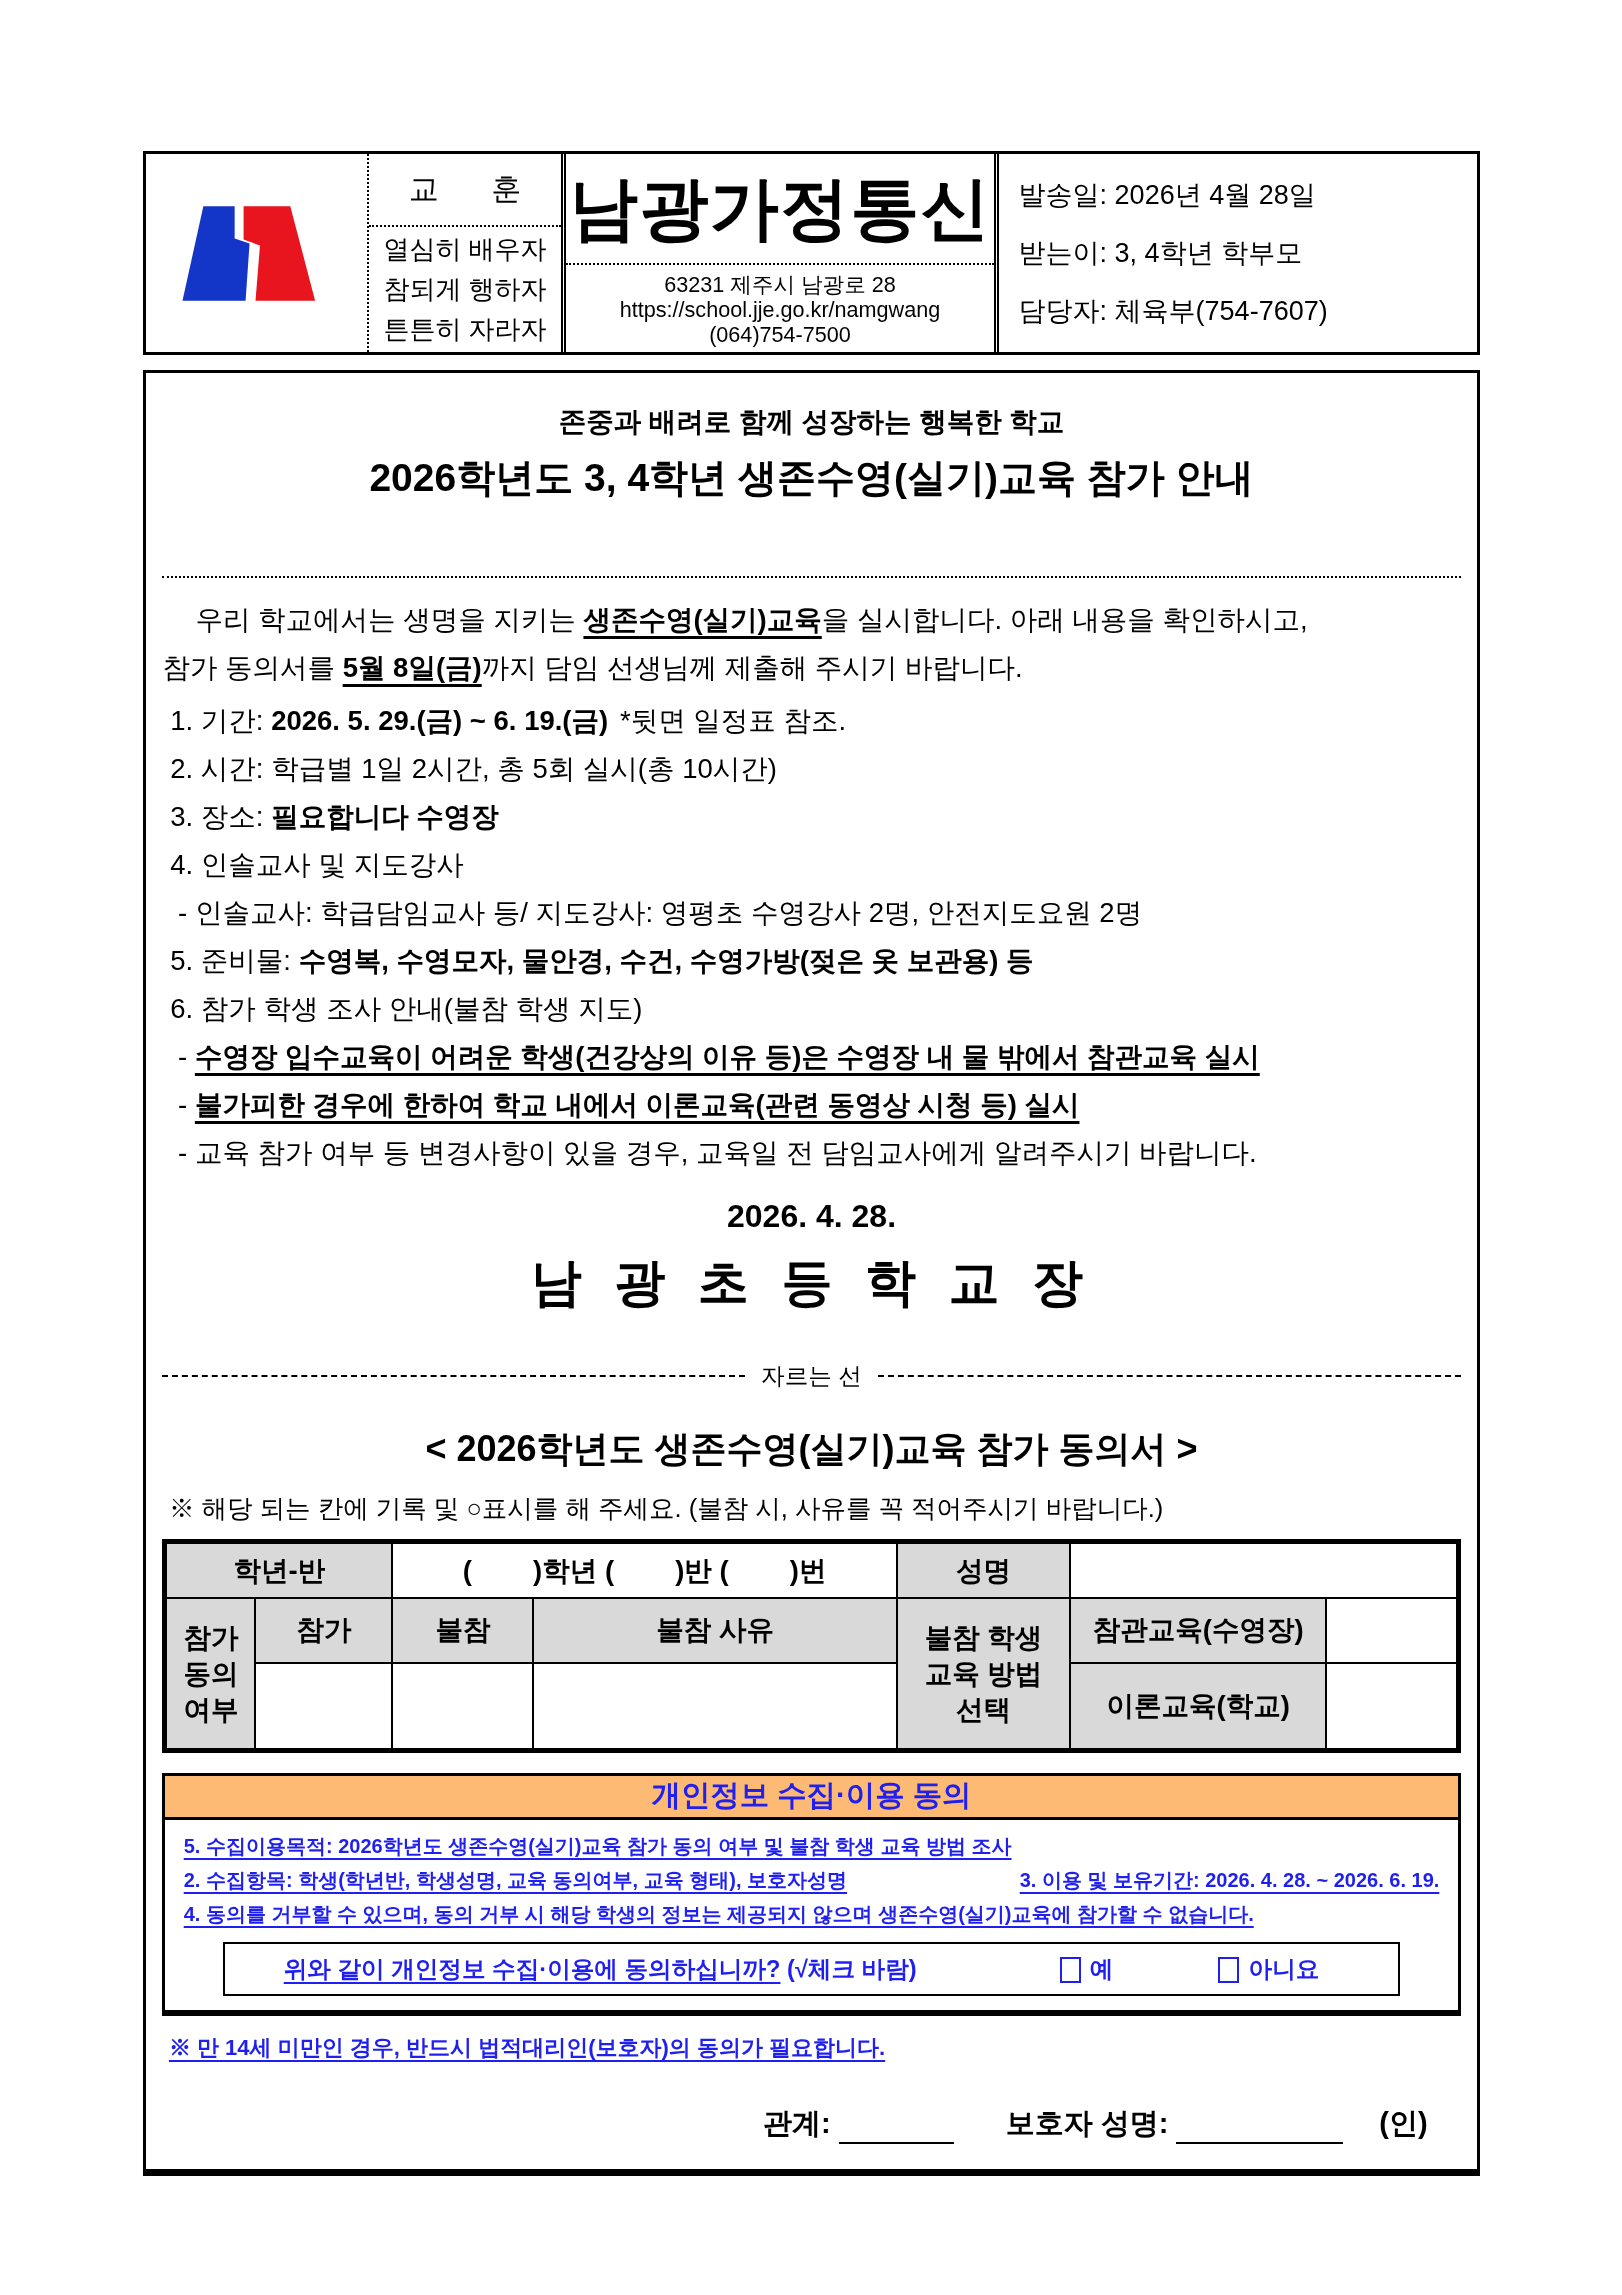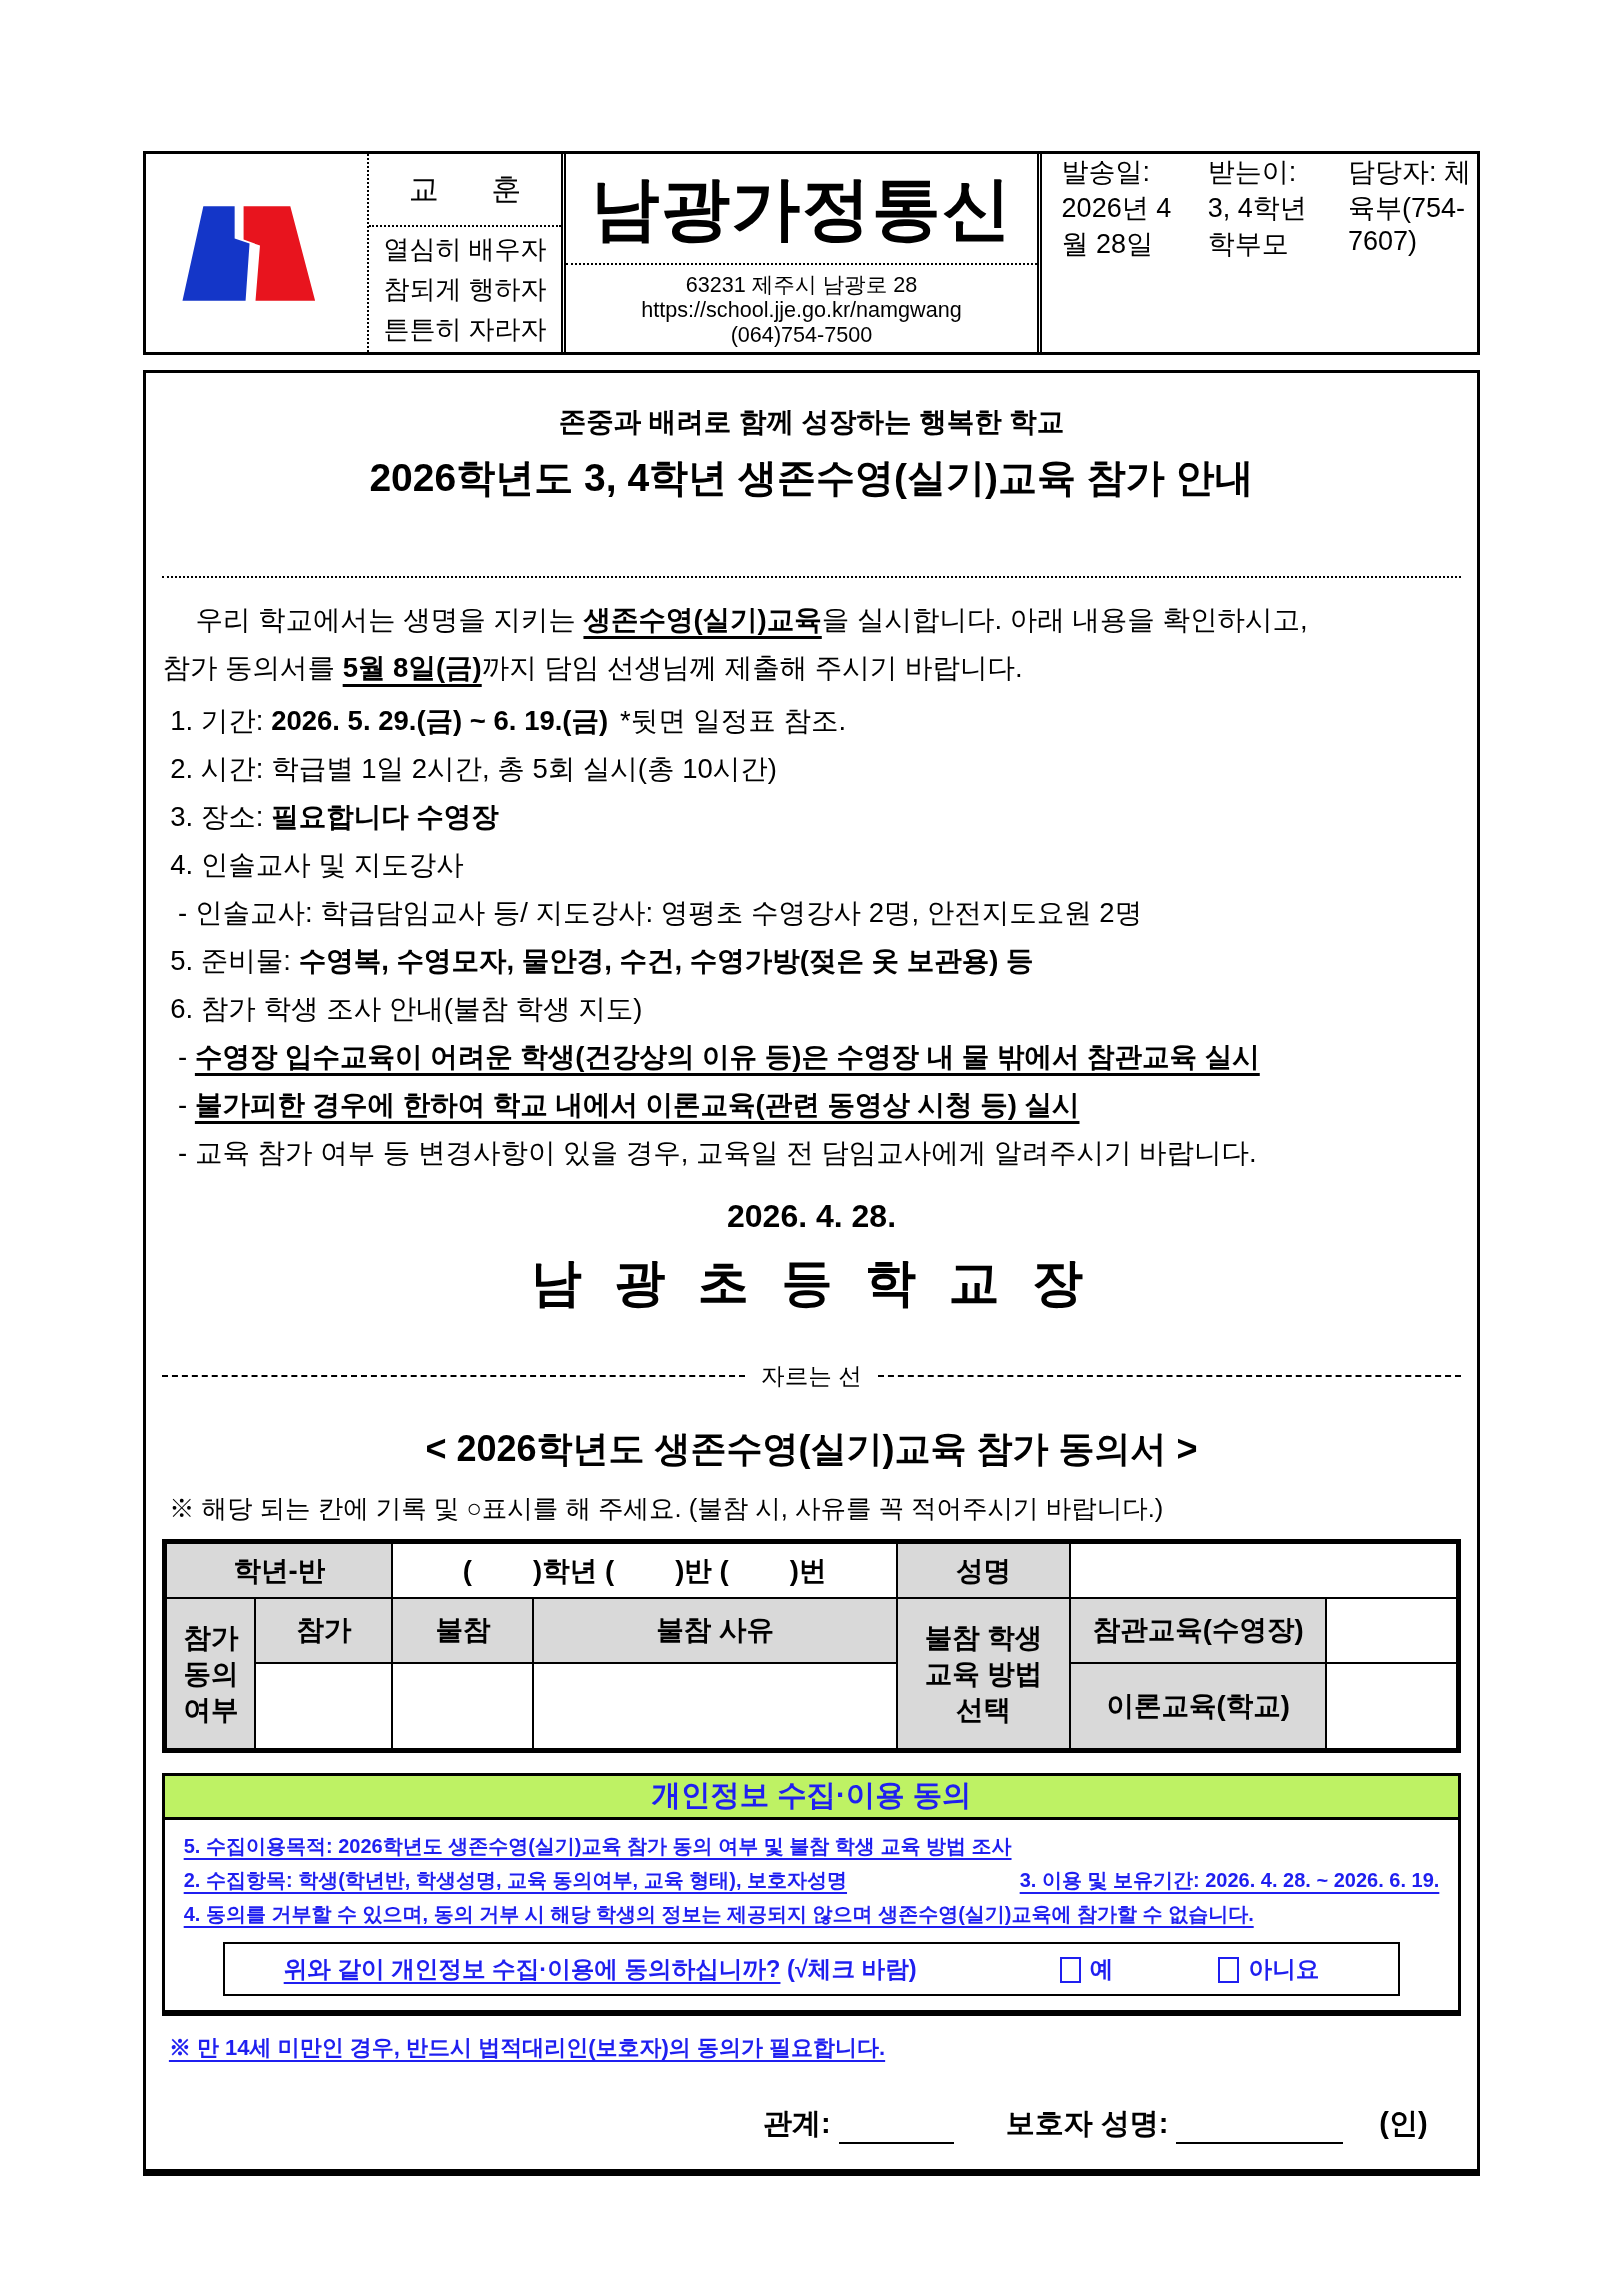--- a/index.html
+++ b/index.html
@@ -23,22 +23,22 @@
   }
   .m-motto-lines { flex:1; display:flex; flex-direction:column; justify-content:space-evenly; align-items:center; font-size:26px;text-align:center; }
   .m-title-cell { flex:1; border-left:5.9px double #000; box-sizing:border-box; display:flex; flex-direction:column; }
   .m-news-title {
     flex:1; display:flex; align-items:center; justify-content:center;
     font-size:69px; font-weight:700; letter-spacing:1.3px;
     border-bottom:2px dotted #000; box-sizing:border-box;
   }
   .m-addr { padding:6.5px 0 5.2px; text-align:center; font-size:21.6px; line-height:25px; }
   .m-info-cell {
-    width:440px; border-left:5.9px double #000; box-sizing:border-box;
-    display:flex; flex-direction:row; justify-content:center; gap:22px;
+    width:483px; border-left:5.9px double #000; box-sizing:border-box;
+    display:flex; flex-direction:column; justify-content:center; gap:22px;
     padding-left:19.6px; font-size:27px;
   }
 
   
   .main-box {
     position:absolute; left:143px; top:370px; width:1337px; height:1806px;
     border:3.9px solid #000; border-bottom-width:7.2px; box-sizing:border-box;
     padding:0 16.4px; overflow:hidden;
   }
   .slogan { margin-top:31px; text-align:center; font-size:27.5px; font-weight:700; }
@@ -69,21 +69,21 @@
     font-size:27.5px; font-weight:700; padding:0 3.9px; box-sizing:border-box; word-break:keep-all;
   }
   td.gray { background:#d9d9d9; }
   .r1 td { height:56px; }
   .r2 td { height:65px; }
   .r3 td { height:88px; }
 
   
   .privacy-box { margin-top:19.6px; border:3.9px solid #000; border-bottom-width:6.5px; box-sizing:border-box; }
   .privacy-head {
-    height:41px; background:#bef264; border-bottom:3.9px solid #000; box-sizing:content-box;
+    height:41px; background:#fdba74; border-bottom:3.9px solid #000; box-sizing:content-box;
     display:flex; align-items:center; justify-content:center;
     font-size:29.4px; font-weight:700; color:#1f1ff0;
   }
   .privacy-body { padding:9.2px 18.3px 10.5px; }
   .p-line { font-size:20px; font-weight:700; color:#1f1ff0; line-height:34px; }
   .p-underline { text-decoration:underline; text-underline-offset:5.2px; text-decoration-thickness:2px; }
   .p-line-flex { display:flex; justify-content:space-between; }
   .question-box {
     margin:10.5px 39px 3.9px; border:2px solid #000; height:50px;
     display:flex; align-items:center; font-size:23.6px; font-weight:700; color:#1f1ff0;

